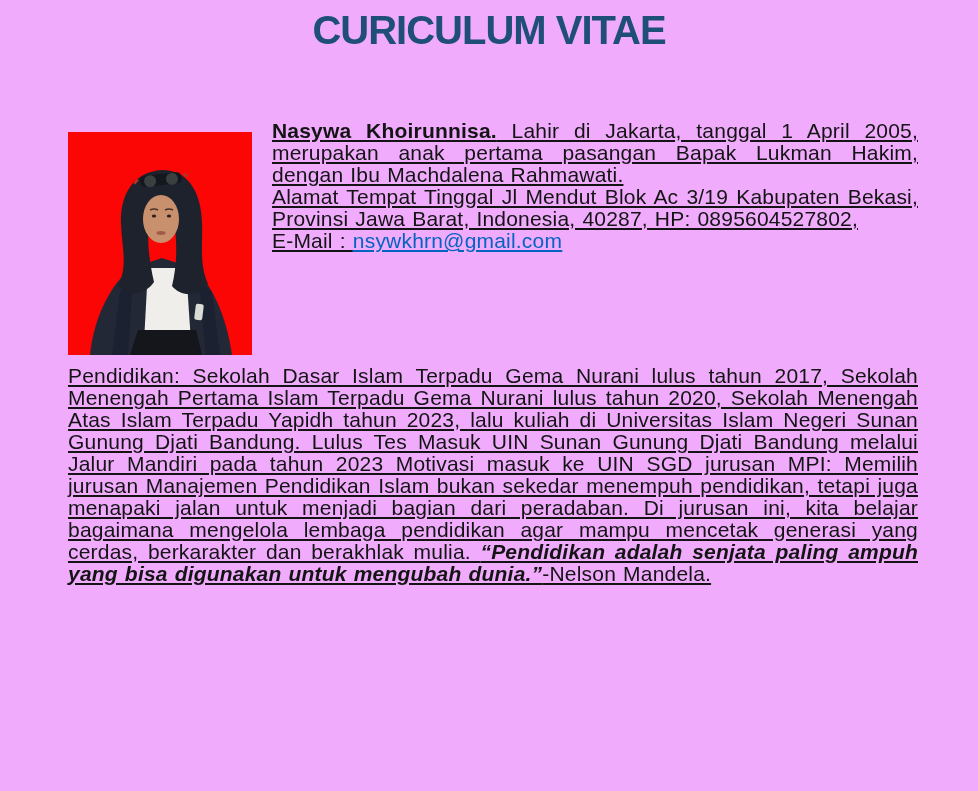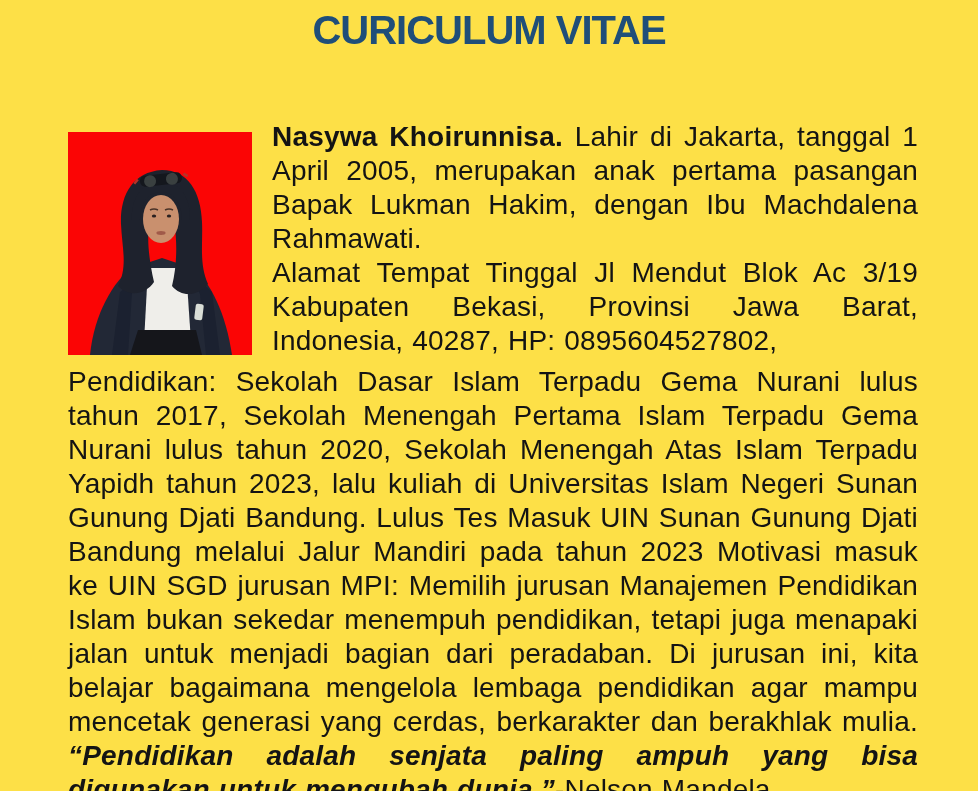--- a/index.html
+++ b/index.html
@@ -1,21 +1,21 @@
 <!DOCTYPE html>
 <html><head>
 <meta charset="utf-8">
 <style>
   * { box-sizing: border-box; }
   html, body { margin: 0; padding: 0; background: #ffffff; }
   .page {
     position: relative;
     width: 978px;
     height: 791px;
-    background: #fde047;
+    background: #f0abfc;
     overflow: hidden;
     font-family: "Liberation Sans", sans-serif;
     color: #141414;
   }
   .doc-title {
     margin: 8px 0 0 0;
     text-align: center;
     font-size: 40px;
     line-height: 1.1;
     font-weight: 700;
@@ -30,24 +30,25 @@
     float: left;
     width: 184px;
     height: 223px;
     margin: 12px 20px 10px 0;
     overflow: hidden;
   }
   .photo-frame svg { display: block; }
   p.body-text {
     margin: 0;
     text-align: justify;
-    font-size: 28px;
-    line-height: 34px;
+    font-size: 21px;
+    line-height: 22px;
     letter-spacing: 0.2px;
     word-spacing: 1px;
+    text-decoration: underline;
   }
   .person-name { font-weight: 700; }
   .email-line { text-align: left; }
   .email-link {
     color: #0563c1;
     text-decoration: underline;
     cursor: pointer;
   }
   .education-paragraph { clear: left; }
   .quote-text {
@@ -99,17 +100,18 @@
           <path d="M70,45 L66,49 Z" stroke="#b73227" stroke-width="2.5"></path>
           <path d="M116,44 L120,47 Z" stroke="#b73227" stroke-width="2.5"></path>
         </g>
       </svg>
     </div>
 
     <p class="body-text bio-paragraph"><span class="person-name">Nasywa Khoirunnisa.</span><span> Lahir di Jakarta, tanggal 1 April 2005, merupakan anak pertama  pasangan Bapak Lukman Hakim, dengan Ibu Machdalena Rahmawati.</span></p>
 
     <p class="body-text address-paragraph">Alamat Tempat Tinggal Jl Mendut Blok Ac 3/19 Kabupaten Bekasi, Provinsi Jawa Barat, Indonesia,  40287, HP: 0895604527802,</p>
 
+    <p class="body-text email-line"><span>E-Mail : </span><a class="email-link">nsywkhrn@gmail.com</a></p>
 
     <p class="body-text education-paragraph"><span>Pendidikan: Sekolah Dasar Islam Terpadu Gema Nurani lulus tahun 2017, Sekolah Menengah Pertama Islam Terpadu Gema Nurani lulus tahun 2020, Sekolah Menengah Atas Islam Terpadu Yapidh tahun 2023, lalu kuliah di Universitas Islam Negeri Sunan Gunung Djati Bandung. Lulus Tes Masuk UIN  Sunan Gunung Djati Bandung melalui Jalur Mandiri pada tahun 2023 Motivasi masuk ke UIN SGD jurusan MPI: Memilih jurusan Manajemen Pendidikan Islam bukan sekedar menempuh pendidikan, tetapi juga menapaki jalan untuk menjadi bagian dari peradaban. Di jurusan ini, kita belajar bagaimana mengelola lembaga pendidikan agar mampu mencetak generasi yang cerdas, berkarakter dan berakhlak mulia. </span><em class="quote-text">“Pendidikan adalah senjata paling ampuh yang bisa digunakan untuk mengubah dunia.”</em><span>-Nelson Mandela.</span></p>
 
   </div>
 </div>
 
 </body></html>

